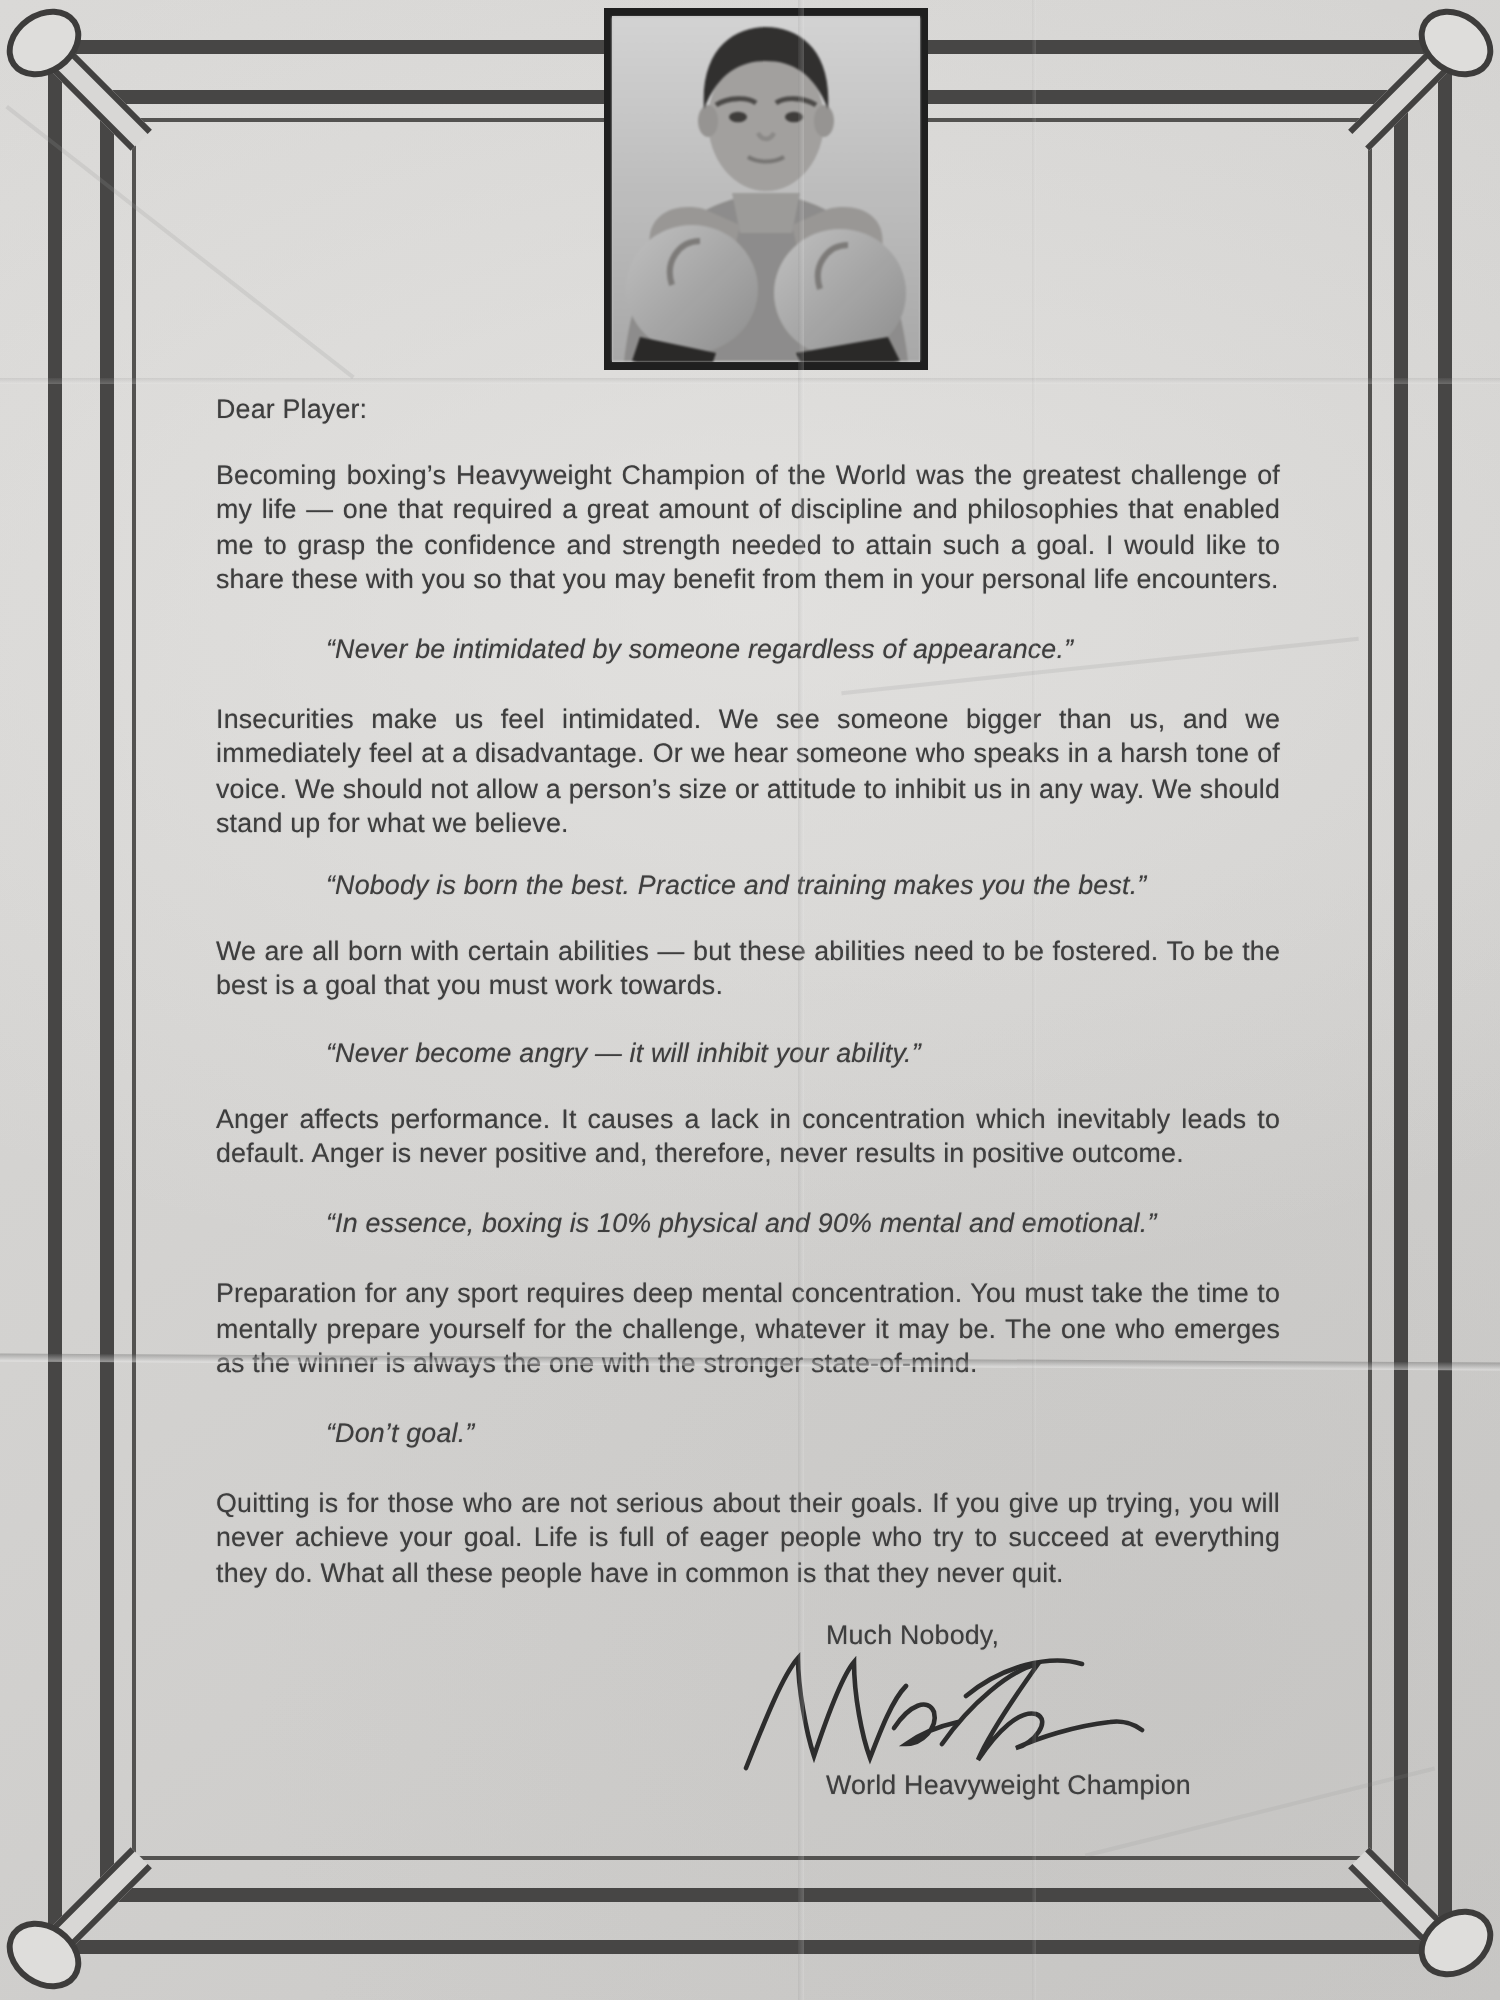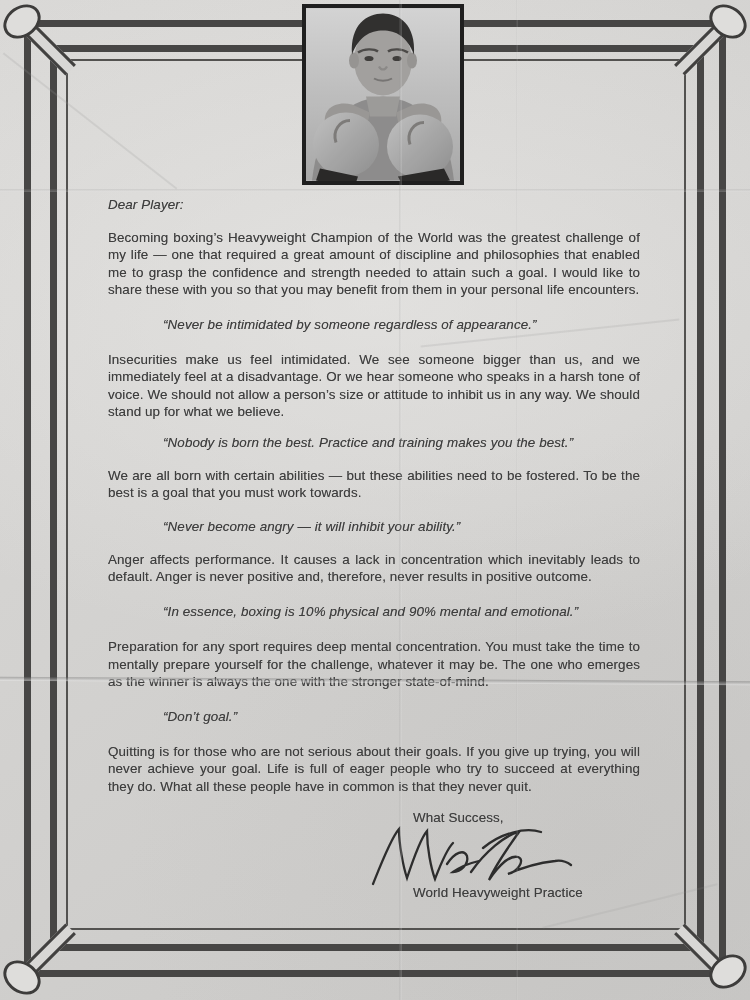--- a/index.html
+++ b/index.html
@@ -47,21 +47,21 @@
   }
   .photo svg { display:block; width:100%; height:100%; filter:blur(.4px) contrast(.96); }
   
   .letter {
     position:absolute; left:108px; top:196px; width:532px; z-index:6;
     color:#3e3e3e; font-size:13.4px; line-height:17.2px;
     letter-spacing:.1px;
     text-shadow:0 0 .5px rgba(62,62,62,.55);
   }
   .letter p.body { text-align:justify; }
-  .salutation { margin-bottom:16px;font-style:italic; }
+  .salutation { margin-bottom:16px; }
   .quote { font-style:italic; padding-left:55px; }
   .mt18 { margin-top:18px; } .mt16 { margin-top:16px; } .mt14 { margin-top:14px; }
   .closing { margin-top:14px; margin-left:305px; }
   .sig { display:block; margin:-4px 0 -12px -46px; }
   .sig path { fill:none; stroke:#2d2d2d; stroke-width:2.3; stroke-linecap:round; }
   
   .crease { position:absolute; pointer-events:none; z-index:8; }
   .fold-main { left:0; top:679px; width:750px; height:4px;
     background:linear-gradient(to bottom, rgba(88,88,88,.36), rgba(240,240,240,.5));
     transform:rotate(.35deg); }
@@ -147,28 +147,28 @@
   <p class="quote mt16">“Never become angry — it will inhibit your ability.”</p>
   <p class="body mt16">Anger affects performance. It causes a lack in concentration which inevitably leads to default. Anger is never positive and, therefore, never results in positive outcome.</p>
 
   <p class="quote mt18">“In essence, boxing is 10% physical and 90% mental and emotional.”</p>
   <p class="body mt18">Preparation for any sport requires deep mental concentration. You must take the time to mentally prepare yourself for the challenge, whatever it may be. The one who emerges as the winner is always the one with the stronger state-of-mind.</p>
 
   <p class="quote mt18">“Don’t goal.”</p>
   <p class="body mt18">Quitting is for those who are not serious about their goals. If you give up trying, you will never achieve your goal. Life is full of eager people who try to succeed at everything they do. What all these people have in common is that they never quit.</p>
 
   <div class="closing">
-    <p>What Success,</p>
+    <p>Much Nobody,</p>
     <svg class="sig" width="210" height="74" viewBox="0 0 210 74" xmlns="http://www.w3.org/2000/svg">
       <path d="M6,62 C14,42 24,16 32,7 C32,22 36,44 40,56 C46,38 54,16 60,9 C60,26 64,46 68,57 C73,44 79,28 86,21"></path>
       <path d="M80,42 C88,30 97,27 100,34 C102,42 94,50 86,50 C93,45 103,41 112,39"></path>
       <path d="M104,50 C118,30 138,13 152,10 C142,24 128,44 122,58 C132,43 143,33 151,35 C159,38 150,50 141,52 C152,47 170,41 188,39 C194,38 200,40 204,43"></path>
       <path d="M116,26 C134,11 158,5 174,10"></path>
     </svg>
-    <p>World Heavyweight Practice</p>
+    <p>World Heavyweight Champion</p>
   </div>
 </div>
 
 <div class="crease fold-top"></div>
 <div class="crease fold-main"></div>
 <div class="crease fold-v1"></div>
 <div class="crease fold-v2"></div>
 <div class="crease fold-d1"></div>
 <div class="crease fold-d2"></div>
 <div class="crease fold-d3"></div>

